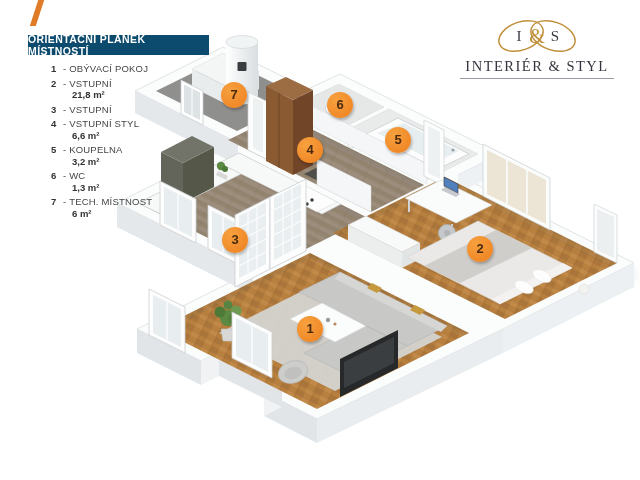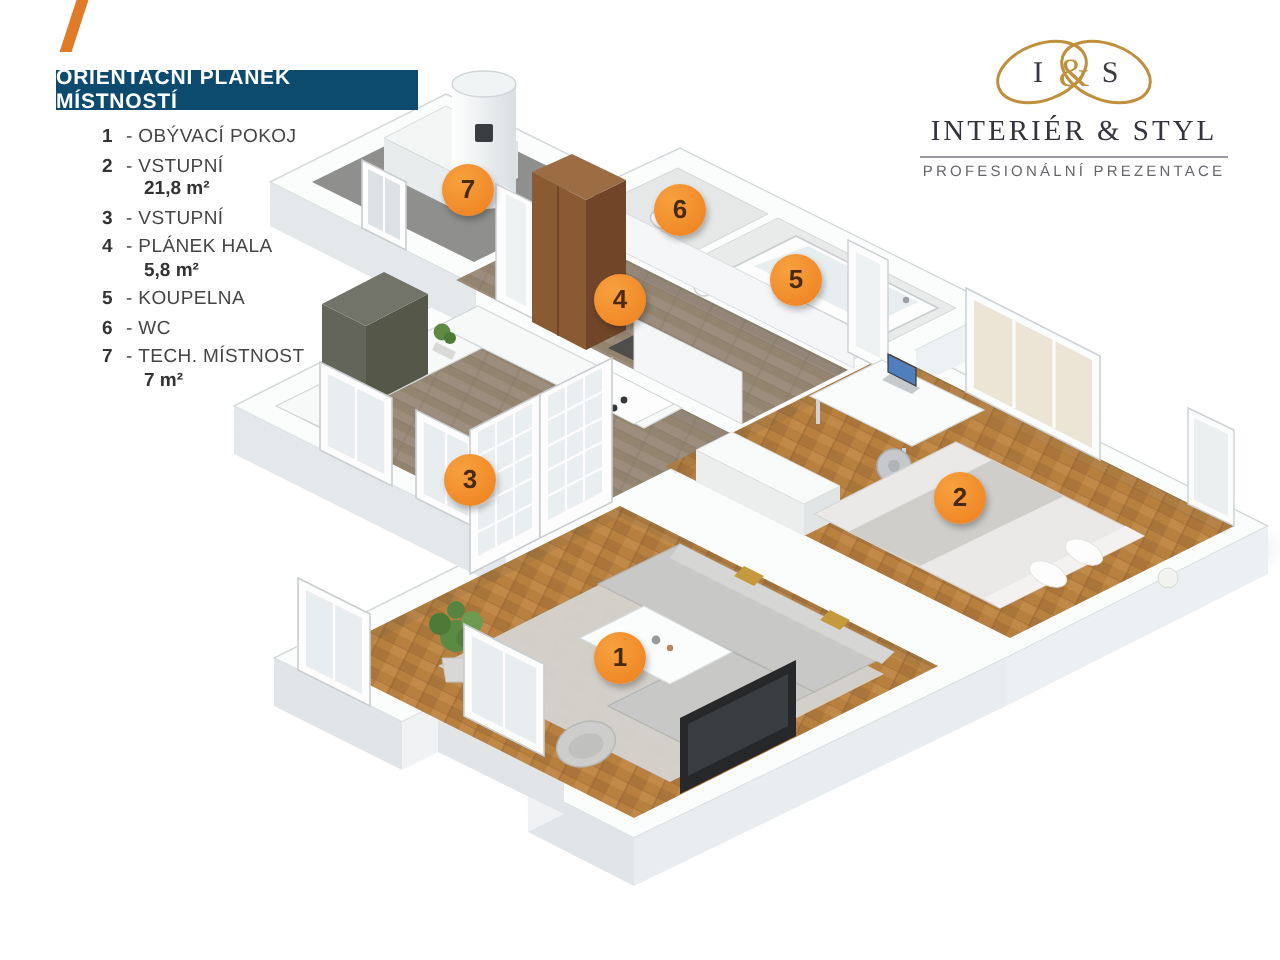--- a/index.html
+++ b/index.html
@@ -301,44 +301,45 @@
       <span class="lnum">1</span><span class="ldash">-</span><span class="lname">OBÝVACÍ POKOJ</span>
     </li>
     <li>
       <span class="lnum">2</span><span class="ldash">-</span><span class="lname">VSTUPNÍ</span>
       <div class="larea">21,8 m²</div>
     </li>
     <li>
       <span class="lnum">3</span><span class="ldash">-</span><span class="lname">VSTUPNÍ</span>
     </li>
     <li>
-      <span class="lnum">4</span><span class="ldash">-</span><span class="lname">PLÁNEK HALA</span>
-      <div class="larea">5,8 m²</div>
+      <span class="lnum">4</span><span class="ldash">-</span><span class="lname">VSTUPNÍ STYL</span>
+      <div class="larea">6,6 m²</div>
     </li>
     <li>
       <span class="lnum">5</span><span class="ldash">-</span><span class="lname">KOUPELNA</span>
+      <div class="larea">3,2 m²</div>
     </li>
     <li>
       <span class="lnum">6</span><span class="ldash">-</span><span class="lname">WC</span>
+      <div class="larea">1,3 m²</div>
     </li>
     <li>
       <span class="lnum">7</span><span class="ldash">-</span><span class="lname">TECH. MÍSTNOST</span>
-      <div class="larea">7 m²</div>
+      <div class="larea">6 m²</div>
     </li>
   </ol>
 
 
   <div class="logo">
     <div class="monogram">
       <svg width="116" height="44" viewBox="0 0 116 44">
         <ellipse cx="42" cy="22" rx="23" ry="14" transform="rotate(-20 42 22)" fill="none" stroke="#C0903C" stroke-width="1.5"></ellipse>
         <ellipse cx="74" cy="22" rx="23" ry="14" transform="rotate(20 74 22)" fill="none" stroke="#C0903C" stroke-width="1.5"></ellipse>
         <text x="40" y="27" text-anchor="middle" class="mg-letter">I</text>
         <text x="58" y="29" text-anchor="middle" class="mg-amp">&amp;</text>
         <text x="76" y="27" text-anchor="middle" class="mg-letter">S</text>
       </svg>
     </div>
     <div class="logoname">INTERIÉR &amp; STYL</div>
     <hr class="logoline">
-    <div class="tagline">PROFESIONÁLNÍ PREZENTACE</div>
   </div>
 
 </div>
 
 </body></html>

